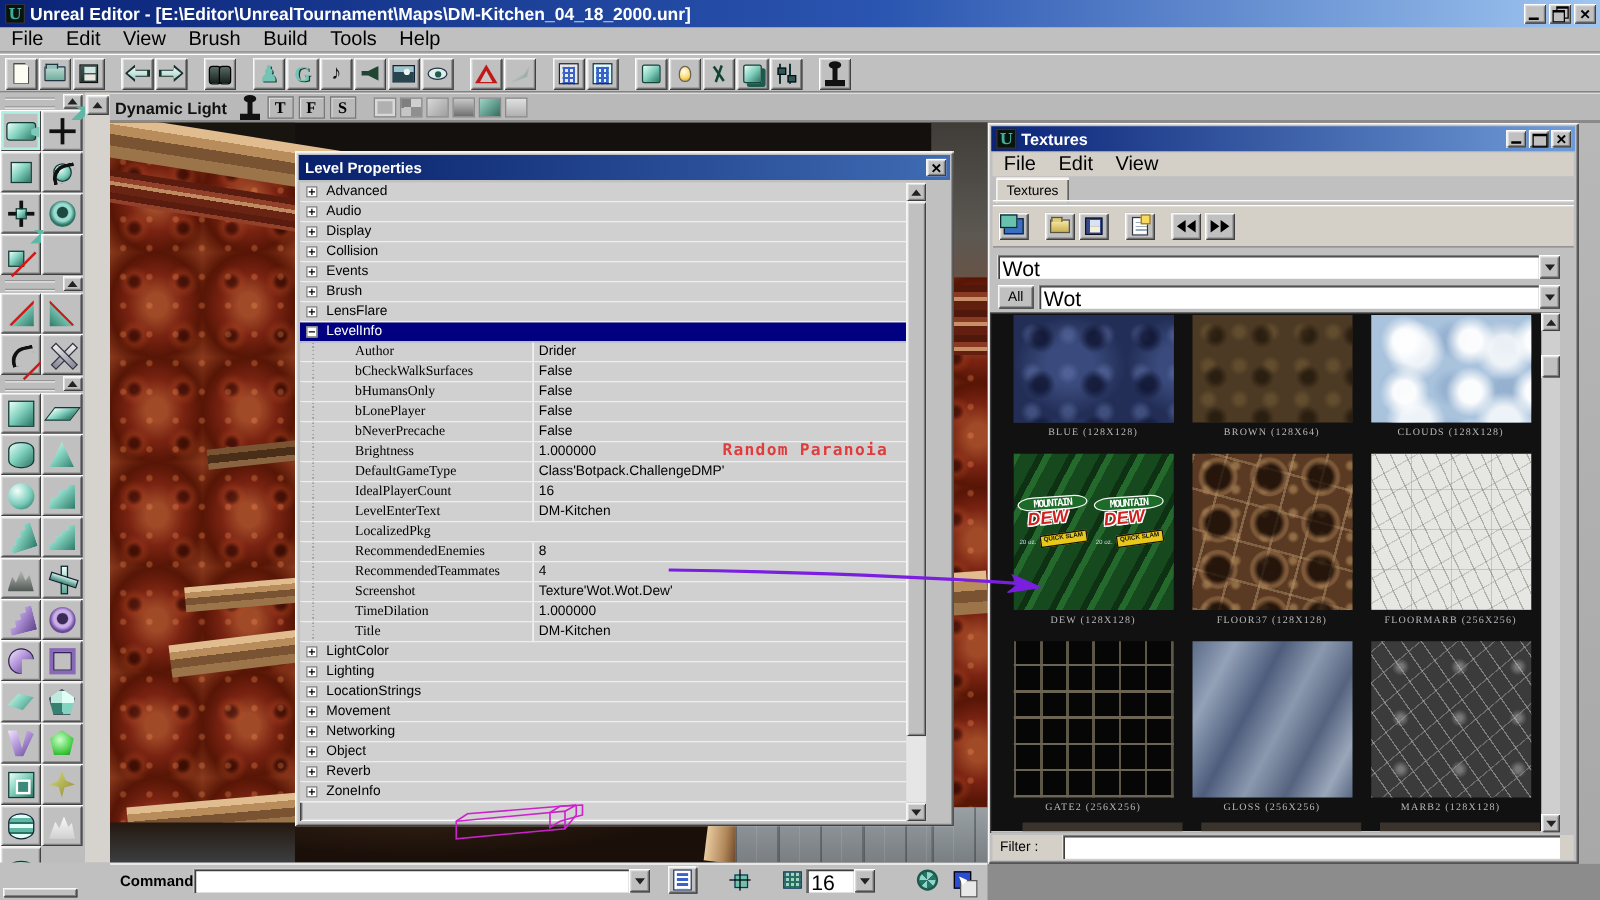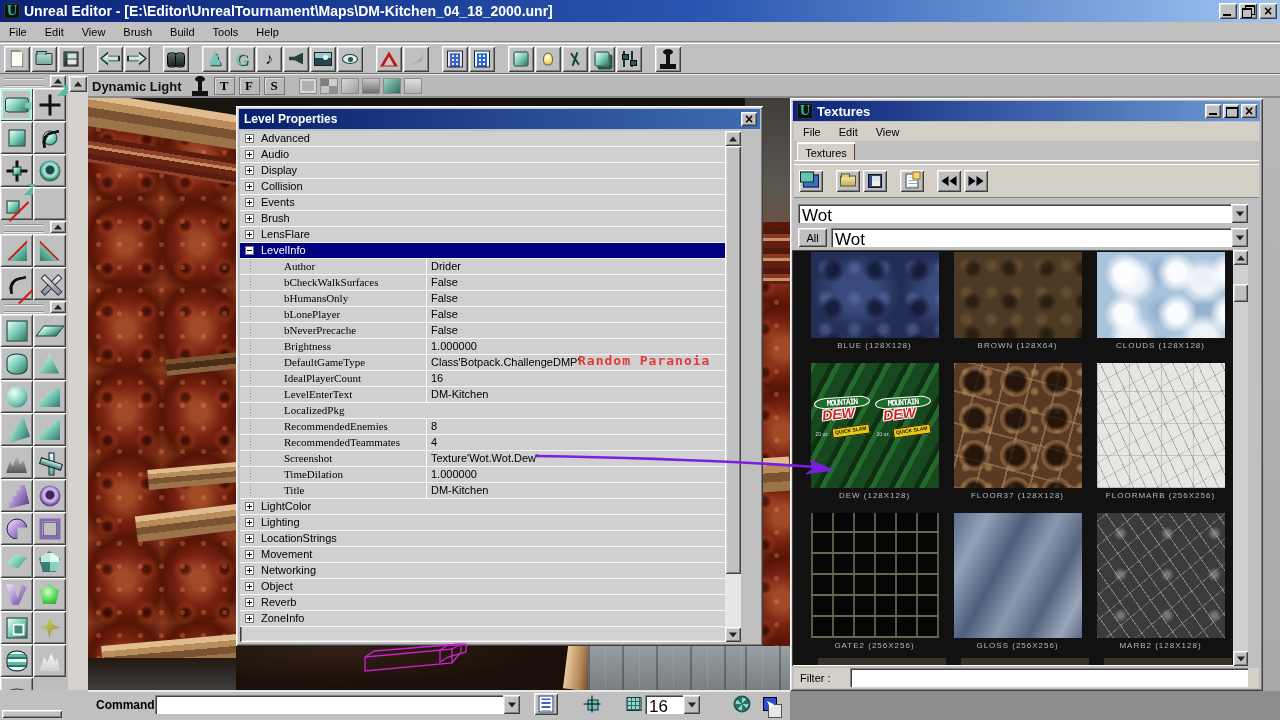--- a/index.html
+++ b/index.html
@@ -26,21 +26,21 @@
   .glyph-min::after { content:""; position:absolute; left:4px; bottom:3px; width:8px; height:2px; background:#000; }
   .glyph-max::after { content:""; position:absolute; left:3px; top:3px; width:10px; height:8px;
     border:1px solid #000; border-top-width:2px; }
   .glyph-restore::after { content:""; position:absolute; left:3px; top:5px; width:8px; height:7px;
     border:1px solid #000; border-top-width:2px; background:#c0c0c0; }
   .glyph-restore::before { content:""; position:absolute; left:6px; top:2px; width:8px; height:7px;
     border:1px solid #000; border-top-width:2px; }
   .glyph-x::before { content:"\00D7"; font-size:14px; line-height:1; }
 
   
-  .menubar { display:flex; align-items:center; font-size:11px; color:#000; }
+  .menubar { display:flex; align-items:center; font-size:16px; color:#000; }
   #menubar { position:absolute; left:0; top:22px; width:1280px; height:20px; background:#c0c0c0;
     border-bottom:1px solid #868686; }
   .menuitem { padding:2px 9px; }
 
   
   #toolbar { position:absolute; left:0; top:43px; width:1280px; height:31px;
     display:flex; align-items:center; padding-left:4px; gap:1px;
     box-shadow: inset 0 1px #ffffff, inset 0 -1px #707070; }
   .tbtn { width:26px; height:26px; position:relative; flex:none; }
   .tgap { width:11px; flex:none; }
@@ -181,21 +181,21 @@
     background-size: 21px 23px, 39px 43px, 74px 84px; }
   .wood { background:linear-gradient(#e0bc8e 0 22%, #b98c5c 22% 45%, #7a5432 45% 72%, #9c744a 72%); }
   .stonefloor { background-color:#8f9598;
     background-image:
       repeating-linear-gradient(90deg, rgba(20,25,30,.35) 0 2px, transparent 2px 34px),
       repeating-linear-gradient(90deg, rgba(255,255,255,.10) 0 1px, transparent 1px 17px),
       linear-gradient(180deg,#9aa1a4,#787e82); }
   .darkwood { background:radial-gradient(ellipse at 30% 20%, #312014, #14090428 60%), #1c110a; }
 
   
-  #levelprops { position:absolute; left:236px; top:106px; width:527px; height:540px; z-index:20; }
+  #levelprops { position:absolute; left:236px; top:121px; width:527px; height:540px; z-index:20; }
   .dlg-title { position:absolute; left:3px; top:3px; right:3px; height:20px;
     background:linear-gradient(90deg,#08206b,#3f6cb4); display:flex; align-items:center;
     color:#fff; font-weight:bold; font-size:12px; padding-left:5px; }
   .tree { position:absolute; left:4px; top:25px; width:501px; height:511px; background:#d2d2d2; overflow:hidden; }
   .prow { position:relative; height:16px; width:485px; background:#d0d0d0; border-bottom:1px solid #f6f6f6;
     font-size:11px; line-height:15px; color:#000; }
   .plusbox { position:absolute; left:5px; top:3px; width:9px; height:9px; background:#fff; border:1px solid #777; }
   .plusbox::before { content:""; position:absolute; left:1px; top:3px; width:5px; height:1px; background:#000; }
   .plusbox.plus::after { content:""; position:absolute; left:3px; top:1px; width:1px; height:5px; background:#000; }
   .cname { position:absolute; left:21px; top:0; }
@@ -238,21 +238,21 @@
   .combo { position:absolute; height:19px; font-size:17px; }
   .combo .cval { position:absolute; left:0; top:0; right:17px; bottom:0; background:#fff; padding:2px 0 0 4px;
     box-shadow:inset 1px 1px #808080, inset 2px 2px #404040; }
   .ddbtn { position:absolute; right:0; top:0; width:17px; height:100%; }
   #tex-gridpanel { position:absolute; left:2px; top:152px; width:456px; height:416px; background:#111;
     box-shadow:inset 1px 1px #404040, inset -1px -1px #fff; overflow:hidden; }
   #texgrid { position:absolute; left:11px; top:2px; display:grid; grid-template-columns:repeat(3,143px); }
   .tile { width:143px; display:flex; flex-direction:column; align-items:center; margin-bottom:13px; }
   .thumb { width:128px; height:125px; }
   .tile:nth-child(-n+3) .thumb { height:86px; }
-  .tlabel { margin-top:3px; font-family:Liberation Sans, sans-serif; font-size:8px; letter-spacing:1px; color:#b8b8b8; white-space:nowrap; }
+  .tlabel { margin-top:3px; font-family:Liberation Serif, serif; font-size:8px; letter-spacing:1px; color:#b8b8b8; white-space:nowrap; }
   .vscroll2 { position:absolute; right:0; top:0; width:15px; bottom:0; background:#cfcfcf; }
   #tex-filterrow { position:absolute; left:4px; top:570px; width:465px; height:20px; background:#d4d0c8;
     font-size:11px; }
   #filter-input { position:absolute; left:56px; top:0; width:398px; height:19px; border:none; outline:none;
     background:#fff; box-shadow:inset 1px 1px #808080, inset 2px 2px #404040; font-size:11px; padding-left:4px; }
 
   
   .tex-blue { background-color:#2c3a66; background-image:
       radial-gradient(circle, rgba(10,14,40,.7) 0 5px, transparent 12px),
       radial-gradient(circle, rgba(120,140,200,.35) 0 3px, transparent 9px),

